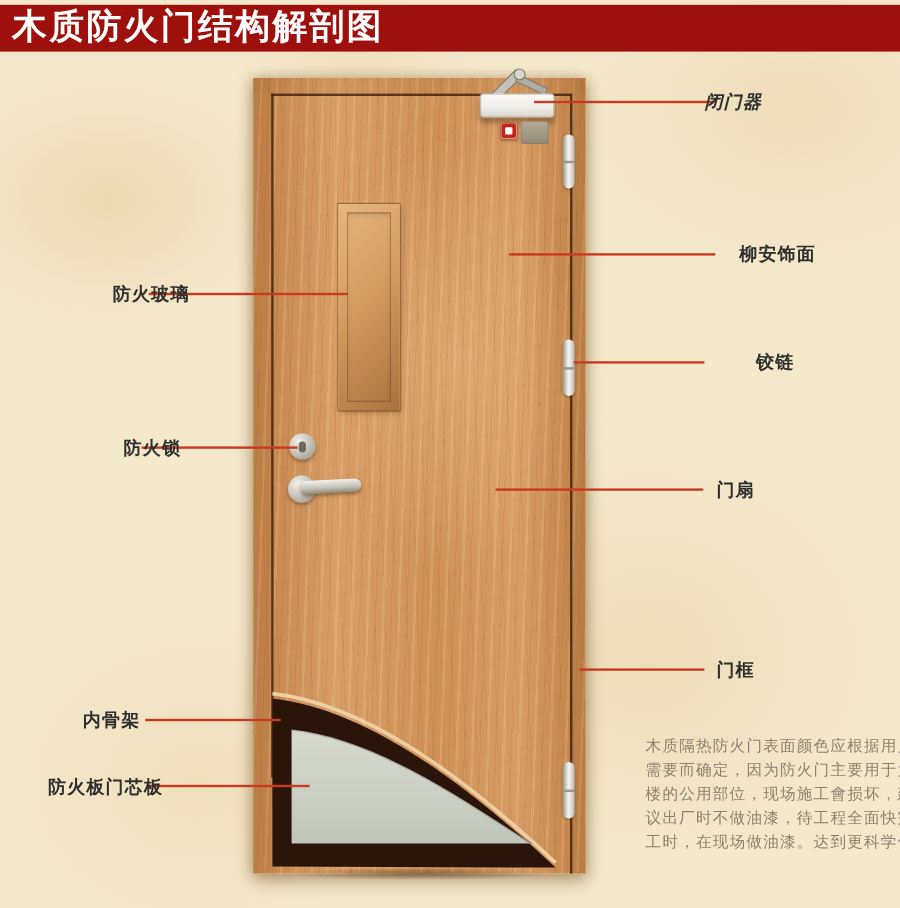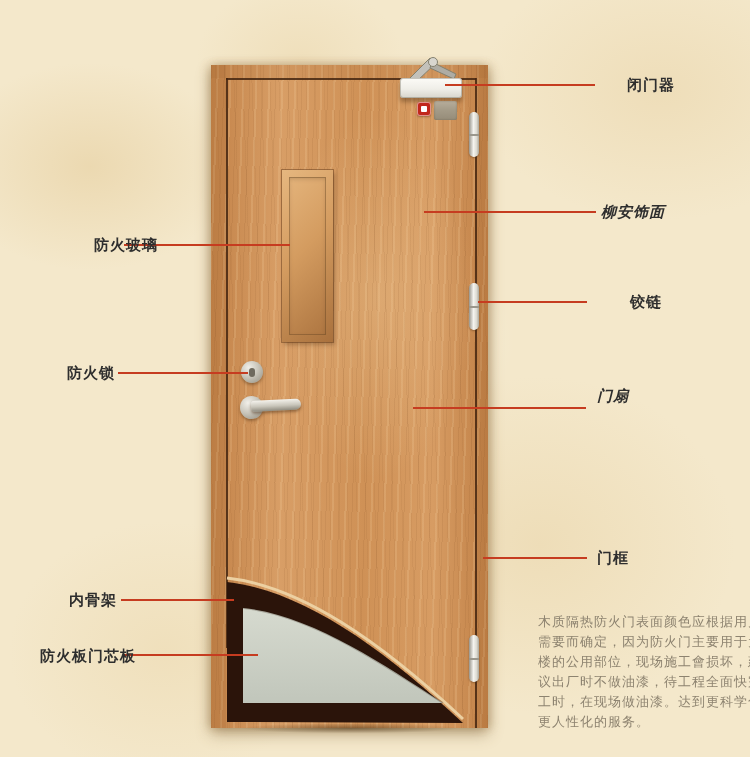--- a/index.html
+++ b/index.html
@@ -84,20 +84,23 @@
   .cutaway{position:absolute;left:14px;top:505px;width:252px;height:158px;}
   .cut-dark{fill:var(--cutaway-dark,#2b140a);}
   .door-shadow{position:absolute;left:205px;top:724px;width:290px;height:14px;
     background:radial-gradient(ellipse 50% 50% at 50% 30%, rgba(75,50,22,.55), transparent 75%);}
 </style>
 </head>
 <body>
 
 <div class="page">
 
+  <div class="titlebar">
+    <div class="ttl">木质防火门结构解剖图</div>
+  </div>
 
   <div class="door">
     <div class="fstrip l"></div>
     <div class="fstrip r"></div>
     <div class="fstrip t"></div>
     <div class="gap vl"></div>
     <div class="gap vr"></div>
     <div class="gap ht"></div>
 
     <div class="bevel">
@@ -151,32 +154,31 @@
   <div class="lead" style="left:121px;top:599px;width:113px;"></div>
   <div class="lead" style="left:124px;top:654px;width:134px;"></div>
 
   <div class="lead" style="left:445px;top:84px;width:150px;"></div>
   <div class="lead" style="left:424px;top:211px;width:172px;"></div>
   <div class="lead" style="left:478px;top:301px;width:109px;"></div>
   <div class="lead" style="left:413px;top:407px;width:173px;"></div>
   <div class="lead" style="left:483px;top:557px;width:104px;"></div>
 
   <div class="lbl" style="right:592px;top:236px;">防火玻璃</div>
-  <div class="lbl" style="right:635px;top:364px;margin-left:40px;">防火锁</div>
+  <div class="lbl" style="right:599px;top:364px;margin-left:40px;">防火锁</div>
   <div class="lbl" style="right:633px;top:591px;">内骨架</div>
   <div class="lbl" style="right:614px;top:647px;">防火板门芯板</div>
 
-  <div class="lbl" style="left:627px;top:76px;">闭门器</div>
-  <div class="lbl" style="left:601px;top:203px;font-style:italic;">柳安饰面</div>
+  <div class="lbl" style="left:587px;top:76px;font-style:italic;">闭门器</div>
+  <div class="lbl" style="left:616px;top:203px;">柳安饰面</div>
   <div class="lbl" style="left:630px;top:293px;">铰链</div>
-  <div class="lbl" style="left:597px;top:387px;font-style:italic;">门扇</div>
+  <div class="lbl" style="left:597px;top:399px;">门扇</div>
   <div class="lbl" style="left:597px;top:549px;">门框</div>
 
   <div class="desc">
     <div class="dline">木质隔热防火门表面颜色应根据用户</div>
     <div class="dline">需要而确定，因为防火门主要用于大</div>
     <div class="dline">楼的公用部位，现场施工會损坏，建</div>
     <div class="dline">议出厂时不做油漆，待工程全面快完</div>
     <div class="dline">工时，在现场做油漆。达到更科学化</div>
-    <div class="dline">更人性化的服务。</div>
   </div>
 
 </div>
 
 </body></html>

